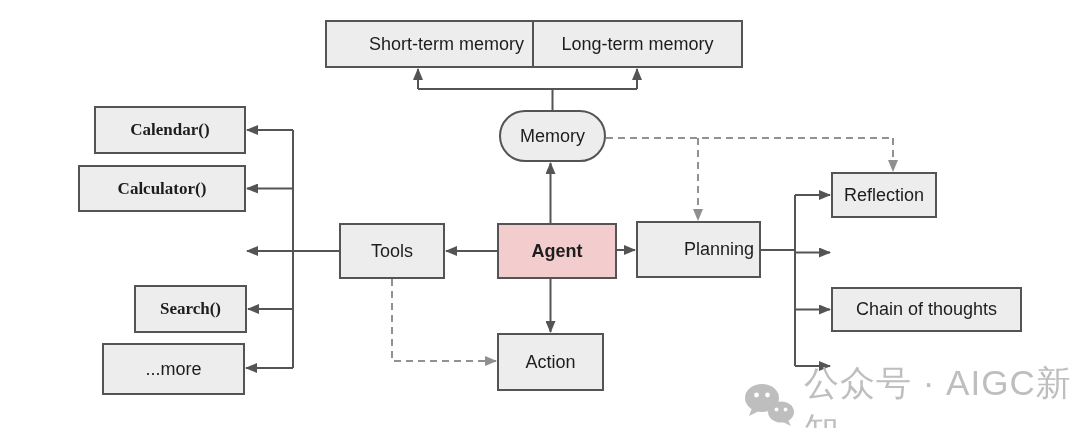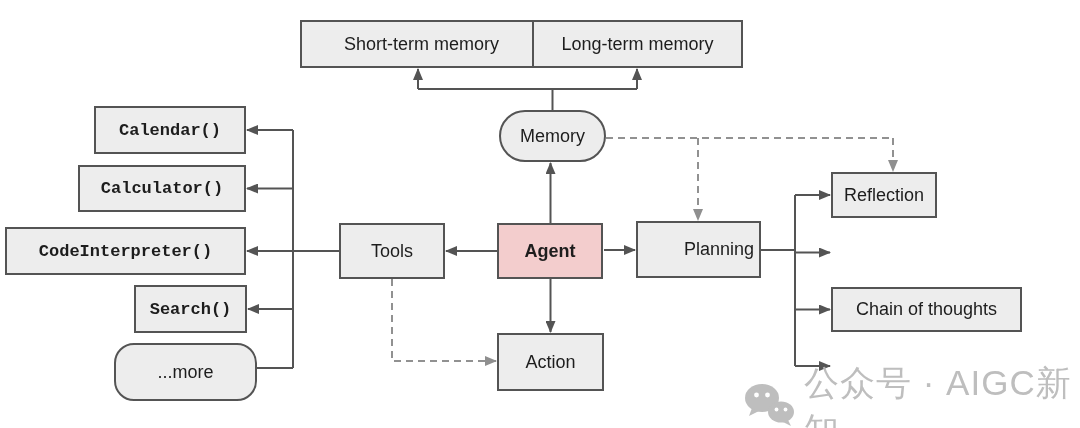--- a/index.html
+++ b/index.html
@@ -23,41 +23,41 @@
     align-items: center;
     justify-content: center;
     background: #ededed;
     border: 2px solid #545454;
     color: #1d1d1d;
     font-size: 18px;
     white-space: nowrap;
     z-index: 2;
   }
   .box.mono {
-    font-family: Liberation Mono, monospace;
+    font-family: Liberation Serif, serif;
     font-weight: bold;
     font-size: 17px;
   }
   .box.agent {
     background: #f3cdcd;
     font-weight: bold;
   }
   
-  .n-short  { left: 300px; top: 20px;  width: 243px; height: 48px; }
+  .n-short  { left: 325px; top: 20px;  width: 243px; height: 48px; }
   .n-long   { left: 532px; top: 20px;  width: 211px; height: 48px; }
   .n-memory { left: 499px; top: 110px; width: 107px; height: 52px; border-radius: 26px; }
   .n-tools  { left: 339px; top: 223px; width: 106px; height: 56px; }
-  .n-agent  { left: 497px; top: 223px; width: 106px; height: 56px; }
+  .n-agent  { left: 497px; top: 223px; width: 120px; height: 56px; }
   .n-plan   { left: 636px; top: 221px; width: 125px; height: 57px; padding-left: 41px; }
   .n-action { left: 497px; top: 333px; width: 107px; height: 58px; }
   .n-calendar { left: 94px; top: 106px; width: 152px; height: 48px; }
   .n-calc     { left: 78px; top: 165px; width: 168px; height: 47px; }
   .n-codeint  { left: 5px;  top: 227px; width: 241px; height: 48px; }
   .n-search   { left: 134px; top: 285px; width: 113px; height: 48px; }
-  .n-more     { left: 114px; top: 343px; width: 143px; height: 58px; border-radius: 20px; }
+  .n-more     { left: 102px; top: 343px; width: 143px; height: 52px; }
   .n-reflect  { left: 831px; top: 172px; width: 106px; height: 46px; }
   .n-selfcrit { left: 831px; top: 229px; width: 126px; height: 47px; }
   .n-chain    { left: 831px; top: 287px; width: 191px; height: 45px; text-align: center; }
   .n-subgoal  { left: 831px; top: 342px; width: 219px; height: 48px; }
 
   .watermark {
     position: absolute;
     left: 742px; top: 360px;
     display: flex;
     align-items: center;
@@ -127,21 +127,20 @@
   <div class="box n-short">Short-term memory</div>
   <div class="box n-long">Long-term memory</div>
   <div class="box n-memory">Memory</div>
   <div class="box n-tools">Tools</div>
   <div class="box agent n-agent">Agent</div>
   <div class="box n-plan">Planning</div>
   <div class="box n-action">Action</div>
 
   <div class="box mono n-calendar">Calendar()</div>
   <div class="box mono n-calc">Calculator()</div>
-  <div class="box mono n-codeint">CodeInterpreter()</div>
   <div class="box mono n-search">Search()</div>
   <div class="box n-more">...more</div>
 
   <div class="box n-reflect">Reflection</div>
   <div class="box n-chain">Chain of thoughts</div>
 
   <div class="watermark">
     <span>
       <svg width="54" height="48" viewBox="0 0 54 48" xmlns="http://www.w3.org/2000/svg">
         <g fill="#b9b9b9" opacity="0.92">

